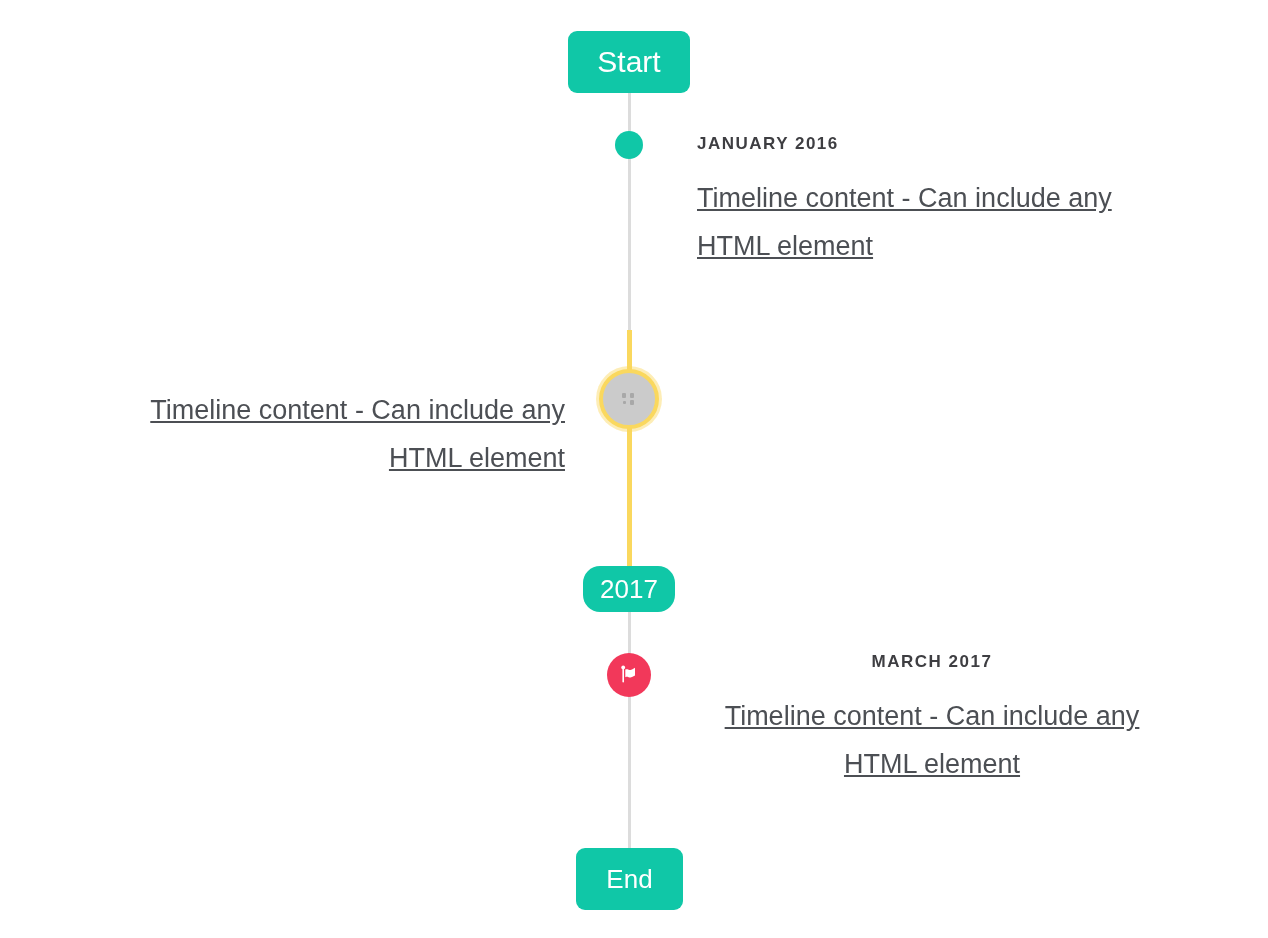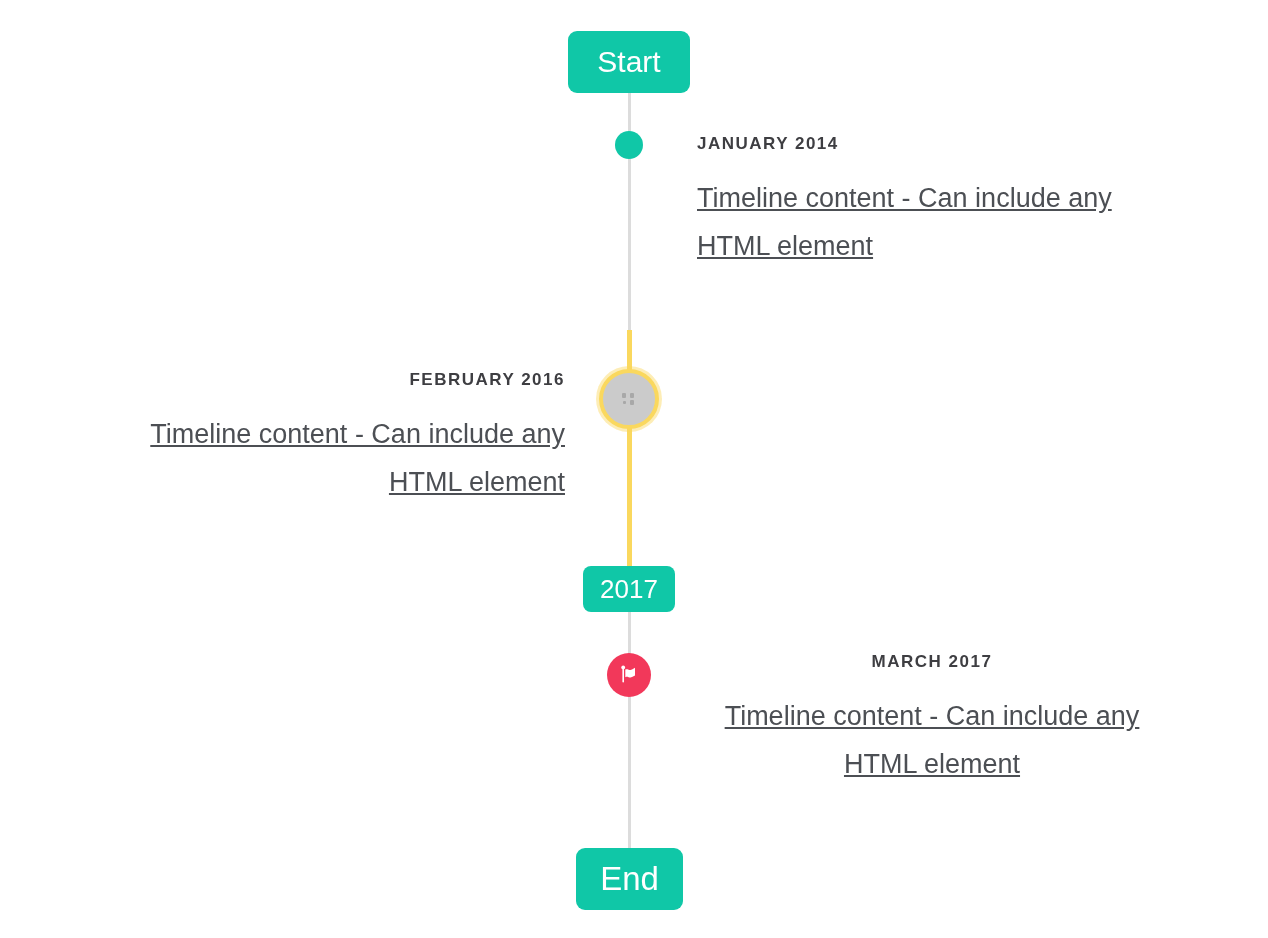--- a/index.html
+++ b/index.html
@@ -19,22 +19,22 @@
   .canvas{position:absolute;inset:0;width:1188px;height:938px;padding-left:32px;}
 
   
   .rail{position:absolute;left:628px;top:93px;width:3px;height:755px;background:var(--line-gray);}
   .rail-highlight{position:absolute;left:627px;top:330px;width:5px;height:238px;background:var(--accent-yellow);}
 
   
   .badge{position:absolute;display:flex;align-items:center;justify-content:center;
          background:var(--accent-teal);color:var(--badge-text);border-radius:9px;}
   .badge-start{left:568px;top:31px;width:122px;height:62px;font-size:30px;}
-  .badge-year{left:583px;top:566px;width:92px;height:46px;font-size:26px;border-radius:8px;}
-  .badge-end{left:576px;top:848px;width:107px;height:62px;font-size:33px;}
+  .badge-year{left:583px;top:566px;width:92px;height:46px;font-size:26px;border-radius:17px;}
+  .badge-end{left:576px;top:848px;width:107px;height:62px;font-size:26px;}
 
   
   .dot-marker{position:absolute;left:615px;top:131px;width:28px;height:28px;border-radius:50%;
               background:var(--accent-teal);}
   .bubble-marker{position:absolute;left:599px;top:369px;width:60px;height:60px;border-radius:50%;
                  background:var(--bubble-gray);border:4px solid var(--accent-yellow);
                  box-shadow:0 0 0 3px rgba(250,216,94,.45);
                  display:flex;align-items:center;justify-content:center;}
   .flag-marker{position:absolute;left:607px;top:653px;width:44px;height:44px;border-radius:50%;
                background:var(--accent-red);display:flex;align-items:center;justify-content:center;}
@@ -57,26 +57,25 @@
 
   <div class="rail"></div>
   <div class="rail-highlight"></div>
 
   <div class="badge badge-start">
     <span>Start</span>
   </div>
 
   <div class="dot-marker"></div>
   <div class="event event-jan">
-    <div class="event-date">JANUARY 2014</div>
+    <div class="event-date">JANUARY 2016</div>
     <div class="event-body">Timeline content - Can include any HTML element</div>
   </div>
 
   <div class="event event-feb">
-    <div class="event-date">FEBRUARY 2016</div>
     <div class="event-body">Timeline content - Can include any HTML element</div>
   </div>
   <div class="bubble-marker">
     <span>
       <svg class="icon-svg" width="18" height="15" viewBox="0 0 18 15" fill="#a3a3a3" opacity="0.85">
         <rect x="2" y="1" width="4" height="5" rx="1"></rect>
         <rect x="10" y="1" width="4" height="5" rx="1"></rect>
         <rect x="3" y="9" width="3" height="3" rx="1"></rect>
         <rect x="10" y="8" width="4" height="5" rx="1"></rect>
       </svg>

